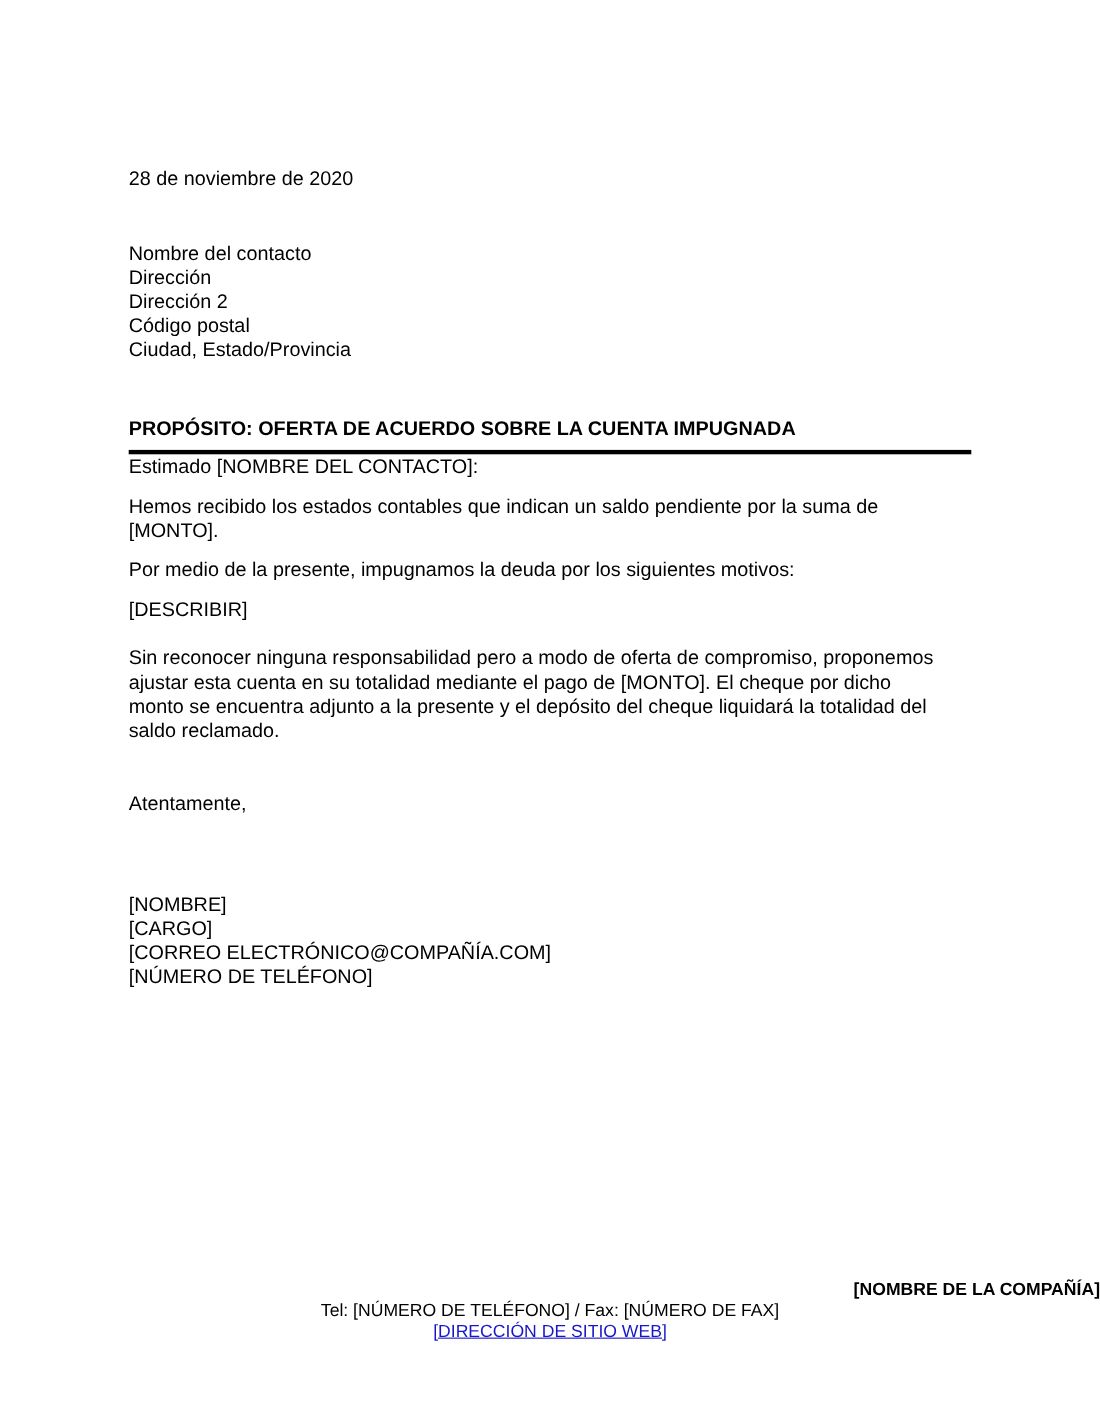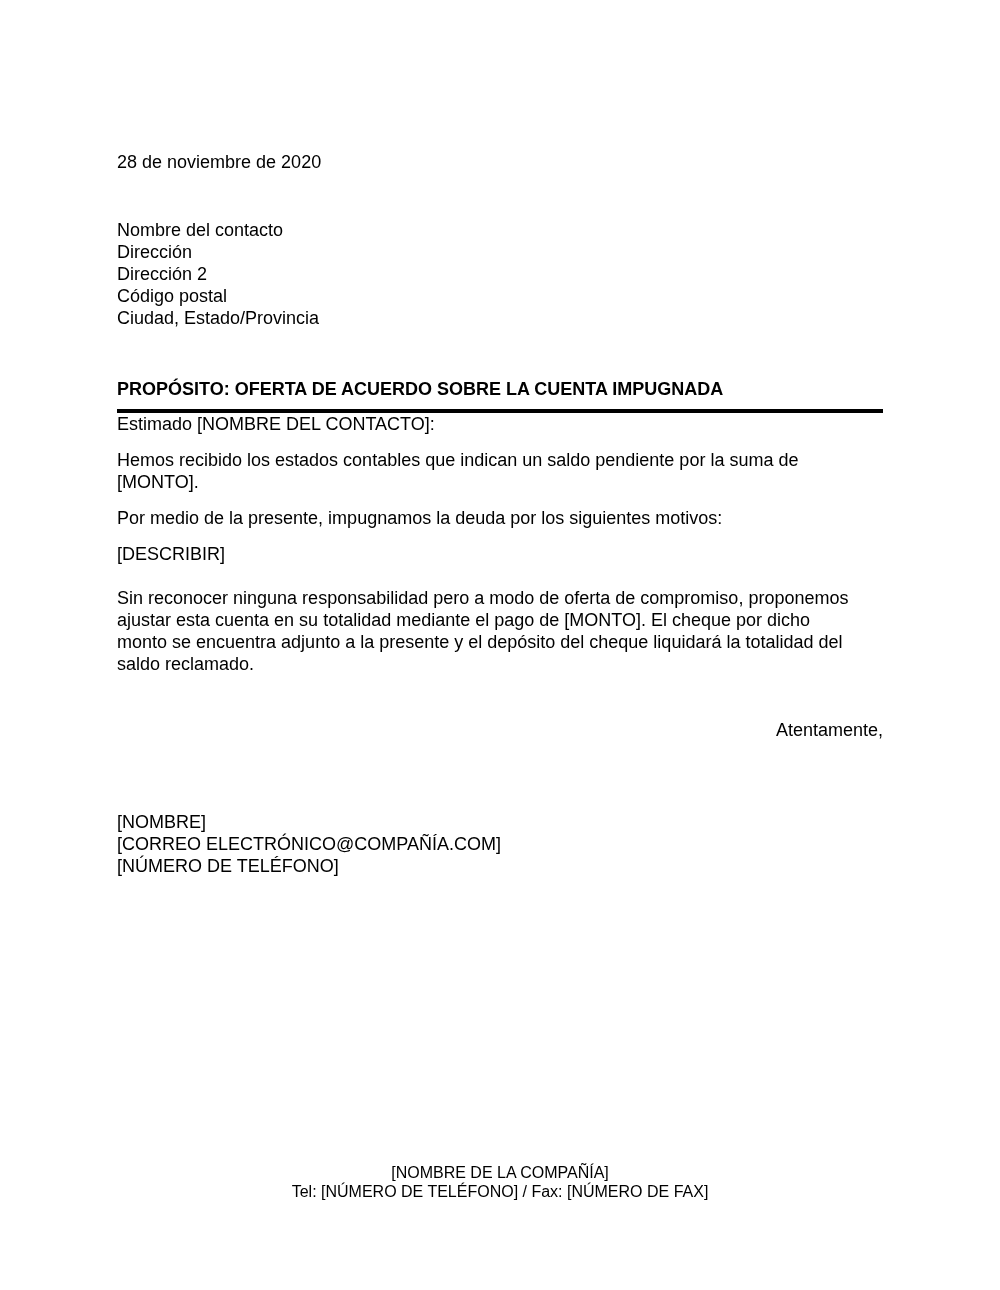--- a/index.html
+++ b/index.html
@@ -75,21 +75,20 @@
   .para.multi {
     margin-top: 22px;
     margin-bottom: 0;
     width: 740px;
   }
 
   .closing {
     font-size: 18px;
     line-height: 22px;
     padding-top: 44px;
-    text-align: right;
   }
 
   .signature {
     font-size: 18px;
     line-height: 22px;
     padding-top: 70px;
   }
   .signature .sig-line {
     display: block;
     white-space: pre;
@@ -99,21 +98,22 @@
   .footer {
     position: absolute;
     left: 0;
     top: 1163px;
     width: 1000px;
     text-align: center;
     font-size: 16px;
     line-height: 19px;
   }
   .footer .company {
-    font-weight: normal;
+    font-weight: bold;
+    text-align: right;
   }
   .footer .weblink {
     color: #1a16c8;
     text-decoration: underline;
     cursor: pointer;
   }
 </style>
 </head>
 <body>
 
@@ -141,24 +141,26 @@
       <p class="para">Hemos recibido los estados contables que indican un saldo pendiente por la suma de [MONTO].</p>
       <p class="para">Por medio de la presente, impugnamos la deuda por los siguientes motivos:</p>
       <p class="para">[DESCRIBIR]</p>
       <p class="para multi">Sin reconocer ninguna responsabilidad pero a modo de oferta de compromiso, proponemos ajustar esta cuenta en su totalidad mediante el pago de [MONTO]. El cheque por dicho monto se encuentra adjunto a la presente y el depósito del cheque liquidará la totalidad del saldo reclamado.</p>
     </div>
 
     <div class="closing">Atentamente,</div>
 
     <div class="signature">
       <span class="sig-line">[NOMBRE]</span>
+      <span class="sig-line">[CARGO]</span>
       <span class="sig-line">[CORREO ELECTRÓNICO@COMPAÑÍA.COM]</span>
       <span class="sig-line">[NÚMERO DE TELÉFONO]</span>
     </div>
 
   </div>
 
   <div class="footer">
     <div class="company">[NOMBRE DE LA COMPAÑÍA]</div>
     <div>Tel: [NÚMERO DE TELÉFONO] / Fax: [NÚMERO DE FAX]</div>
+    <div><a class="weblink" href="#">[DIRECCIÓN DE SITIO WEB]</a></div>
   </div>
 
 </div>
 
 </body></html>

